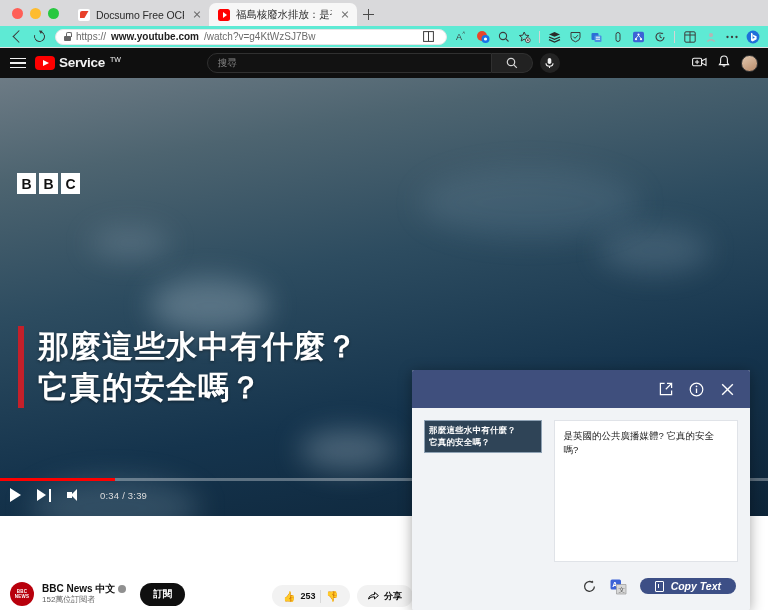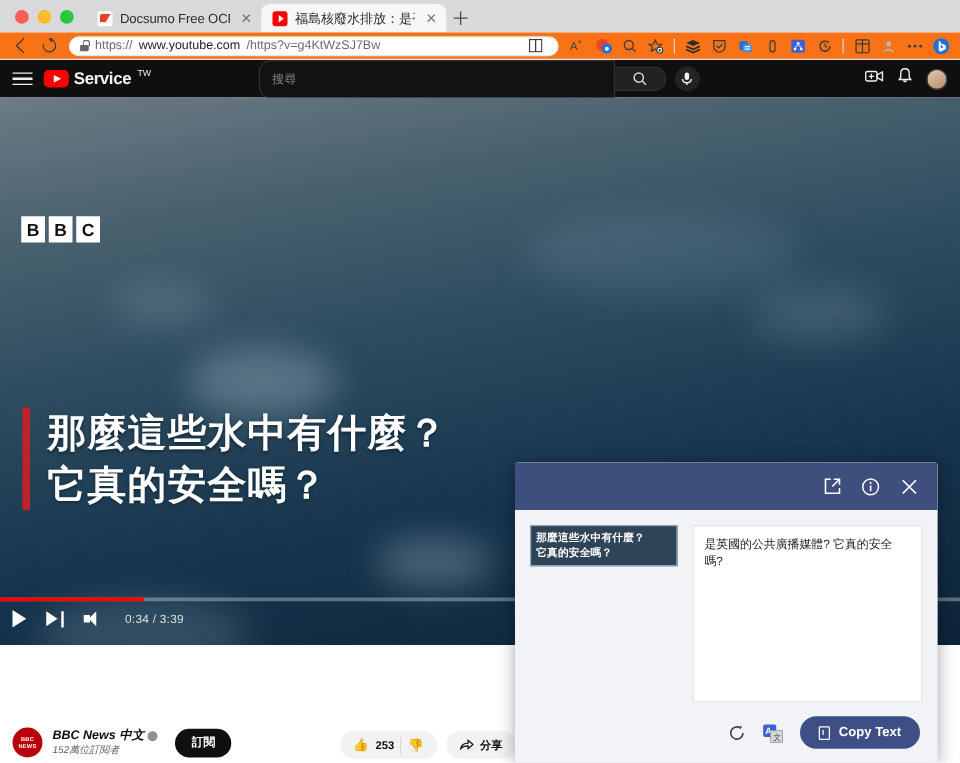--- a/index.html
+++ b/index.html
@@ -50,57 +50,57 @@
   }
   .tab-close:before { transform: rotate(45deg); }
   .tab-close:after { transform: rotate(-45deg); }
   .newtab { width: 24px; height: 23px; position: relative; }
   .newtab:before, .newtab:after { content:""; position:absolute; background:#4a4a4a; }
   .newtab:before { left: 6px; top: 11px; width: 11px; height: 1.3px; }
   .newtab:after { left: 11px; top: 6px; width: 1.3px; height: 11px; }
 
   .navbar {
     position: absolute; top: 26px; left: 0; width: 768px; height: 22px;
-    background: #f97316; display: flex; align-items: center; padding: 0 6px;
+    background: #5eead4; display: flex; align-items: center; padding: 0 6px;
     border-bottom: 1px solid #e2e2e2;
   }
   .nav-btn { width: 22px; height: 18px; display:flex; align-items:center; justify-content:center; color:#3a3a3a; font-size: 12px; }
   .arrow-left { display:inline-block; width: 9px; height: 9px; border-left: 1.4px solid #3a3a3a; border-bottom: 1.4px solid #3a3a3a; transform: rotate(45deg) translate(1px,-1px); }
   .reload-g { width: 11px; height: 11px; border: 1.4px solid #3a3a3a; border-radius: 50%; border-top-color: transparent; position: relative; transform: rotate(-30deg); }
   .reload-g:after { content:""; position:absolute; right:-1px; top:-1px; border-left:3px solid #3a3a3a; border-top:2px solid transparent; border-bottom:2px solid transparent;}
   .urlbar {
     flex: 1 1 auto; height: 16px; background: #ffffff; border-radius: 8px;
     display: flex; align-items: center; gap: 5px; padding: 0 8px; margin: 0 5px;
     font-size: 10px; color: #5a5a5a; border: 1px solid #e6e6e6;
   }
   .lock { width: 7px; height: 9px; position: relative; flex: 0 0 7px; }
   .lock:before { content:""; position:absolute; bottom:0; left:0; width:7px; height:5px; background:#666; border-radius:1px; }
   .lock:after { content:""; position:absolute; top:0; left:1.5px; width:4px; height:4px; border:1.1px solid #666; border-bottom:none; border-radius:2px 2px 0 0; }
-  .url-strong { color: #202020; font-weight: normal; }
+  .url-strong { color: #202020; font-weight: bold; }
   .url-dim { color: #6b6b6b; }
   .tb-icons { display: flex; align-items: center; gap: 2px; }
   .tb { width: 19px; height: 18px; display:flex; align-items:center; justify-content:center; font-size: 10px; color:#3c3c3c; position:relative;}
   .tb svg { display:block; }
   .tb-sep { width: 1px; height: 12px; background: #d5d5d5; margin: 0 3px; }
 
   
   .ytheader {
     position: absolute; top: 48px; left: 0; width: 768px; height: 30px;
     background: #0f0f0f; display: flex; align-items: center; padding: 0 10px;
   }
   .hamburger { width: 16px; display: flex; flex-direction: column; gap: 3px; margin-right: 9px; }
   .hamburger i { display:block; height: 1.5px; background: #f1f1f1; }
   .yt-logo { display: flex; align-items: flex-start; gap: 4px; }
   .yt-play { width: 20px; height: 14px; background: #ff0000; border-radius: 4px; position: relative; }
   .yt-play:after { content:""; position:absolute; left: 7.5px; top: 4px; border-left: 6px solid #fff; border-top: 3.5px solid transparent; border-bottom: 3.5px solid transparent; }
   .yt-word { color: #f1f1f1; font-size: 13.5px; font-weight: bold; letter-spacing: -0.3px; line-height: 14px; }
   .yt-sup { color: #f1f1f1; font-size: 7px; line-height: 8px; margin-left: 1px; }
   .yt-searchwrap { flex: 0 0 auto; margin-left: 86px; display: flex; align-items: center; }
   .yt-search {
-    width: 285px; height: 31px; background: #121212; border: 1px solid #303030;
+    width: 285px; height: 20px; background: #121212; border: 1px solid #303030;
     border-radius: 10px 0 0 10px; display: flex; align-items: center; padding: 0 10px;
     font-size: 9.5px; color: #878787;
   }
   .yt-searchbtn {
     width: 41px; height: 20px; background: #222222; border: 1px solid #303030; border-left: none;
     border-radius: 0 10px 10px 0; display:flex; align-items:center; justify-content:center;
   }
   .yt-mic { width: 20px; height: 20px; border-radius: 50%; background: #232323; margin-left: 7px; display:flex; align-items:center; justify-content:center; }
   .yt-right { margin-left: auto; display: flex; align-items: center; gap: 11px; }
   .yt-avatar { width: 17px; height: 17px; border-radius: 50%; background: linear-gradient(150deg,#e3c9b0,#b88b6a); border:1px solid #3a3a3a; }
@@ -151,21 +151,21 @@
     position: absolute; left: 10px; top: 12px; width: 405px; height: 21px;
     background: #e7f1fb; border-radius: 6px; display:flex; align-items:center; padding: 0 10px;
     font-size: 9px; color: #202124;
   }
   .wikicard a { color: #1a73e8; text-decoration: none; margin-left: 4px; }
   .extlink { display:inline-block; width:6px;height:6px;border:1px solid #1a73e8; margin-left:3px; position:relative; }
   .vtitle { position: absolute; left: 10px; top: 43px; font-size: 13px; font-weight: bold; color: #0f0f0f; letter-spacing: .3px;}
   .channel-row { position: absolute; left: 10px; top: 66px; display: flex; align-items: center; gap: 8px; }
   .ch-avatar { width: 24px; height: 24px; border-radius: 50%; background: #b8000c; display:flex; align-items:center; justify-content:center; flex-direction:column; }
   .ch-avatar b { color:#fff; font-size:4.5px; letter-spacing:.2px; line-height:5px;}
-  .ch-meta { line-height: 1.25; font-style: italic; }
+  .ch-meta { line-height: 1.25; }
   .ch-name { font-size: 10px; font-weight: bold; color: #0f0f0f; display:flex; align-items:center; gap:3px;}
   .verified { width:8px;height:8px;border-radius:50%;background:#909090;display:inline-block;}
   .ch-subs { font-size: 8px; color: #606060; }
   .sub-btn { background: #0f0f0f; color:#fff; font-size: 9.5px; border-radius: 14px; padding: 5px 13px; font-weight:bold; margin-left:6px;}
   .actions { position: absolute; left: 272px; top: 69px; display:flex; align-items:center; gap: 7px; }
   .pill { background:#f2f2f2; border-radius:16px; height:22px; display:flex; align-items:center; gap:5px; padding:0 11px; font-size:9px; color:#0f0f0f; font-weight:bold;}
   .pill .divider { width:1px; height:13px; background:#d8d8d8; }
   .thumb-up { font-size: 10px; }
 
   
@@ -184,23 +184,23 @@
   .thumb-cap {
     background: #2f4457; border: 1px solid #8fa2b4; padding: 3px 4px;
     color: #fff; font-weight: bold; font-size: 8.5px; line-height: 1.45; letter-spacing: .2px;
   }
   .ocr-right {
     flex: 1 1 auto; background: #ffffff; border: 1px solid #e0e3e8;
     padding: 8px 9px; font-size: 9.5px; color: #1b1b1b; line-height: 1.5;
   }
   .ocr-foot { height: 48px; display:flex; align-items:center; justify-content:flex-end; gap: 14px; padding: 0 14px; background:#f1f3f6;}
   .copy-btn {
-    background: #3d4f86; color: #fff; border-radius: 16px; height: 26px;
+    background: #3d4f86; color: #fff; border-radius: 16px; height: 16px;
     display: flex; align-items: center; gap: 7px; padding: 0 15px;
-    font-size: 10.5px; font-weight: bold;
+    font-size: 10.5px; font-weight: bold; font-style: italic;
   }
   .copy-doc { width:9px;height:11px;border:1.3px solid #fff; border-radius:1px; position:relative;}
   .copy-doc:after{content:"";position:absolute;left:2px;top:2.5px;width:3px;height:4px;border-left:1.3px solid #fff;}
   .refresh-ic { width:14px;height:14px; }
   .translate-ic { width: 16px; height: 15px; position: relative; }
 </style>
 </head>
 <body>
 
 <div id="root">
@@ -232,21 +232,21 @@
         <i class="arrow-left"></i>
       </div>
     <div class="nav-btn">
         <i class="reload-g"></i>
       </div>
 
     <div class="urlbar">
       <span class="lock"></span>
       <span class="url-dim">https://</span>
         <span class="url-strong">www.youtube.com</span>
-        <span class="url-dim">/https?v=g4KtWzSJ7Bw</span>
+        <span class="url-dim">/watch?v=g4KtWzSJ7Bw</span>
       <span style="margin-left:auto" class="tb">
         <svg width="11" height="11" viewBox="0 0 11 11">
             <rect x="0.6" y="0.6" width="9.8" height="9.8" fill="none" stroke="#3c3c3c" stroke-width="1"></rect>
             <line x1="5.5" y1="0.6" x2="5.5" y2="10.4" stroke="#3c3c3c" stroke-width="1"></line>
           </svg>
       </span>
     </div>
 
     <div class="tb-icons">
       <div class="tb">

